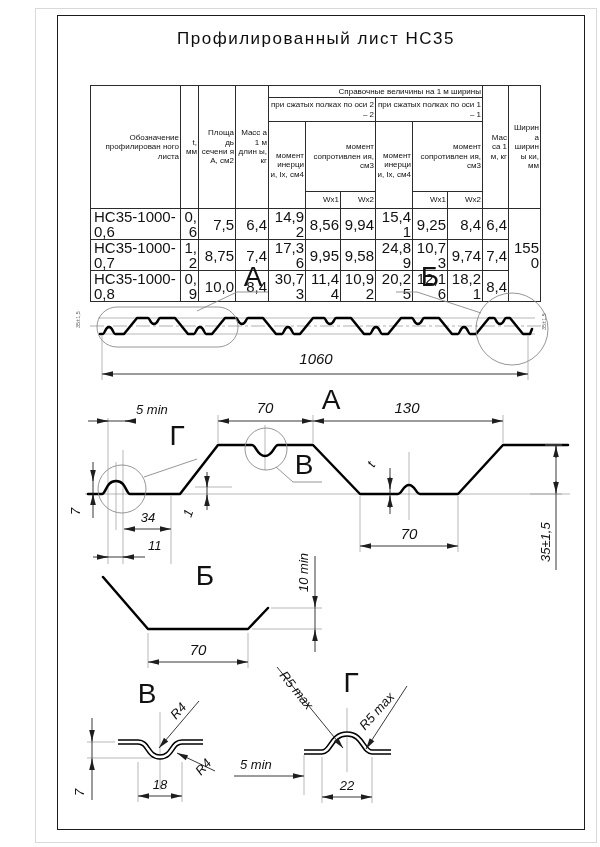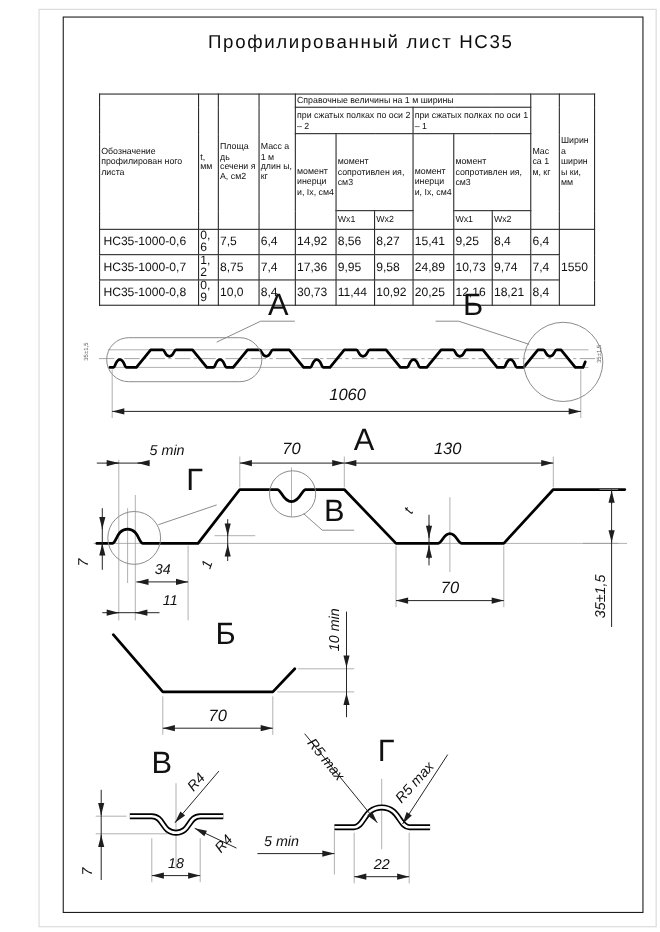--- a/index.html
+++ b/index.html
@@ -1,22 +1,22 @@
 <!DOCTYPE html>
 <html><head>
 <meta charset="utf-8">
 <style>
   html,body{margin:0;padding:0;background:#fff}
   body{width:600px;height:847px;position:relative;font-family:"Liberation Sans",sans-serif;color:#111;overflow:hidden}
   .paper-edge{position:absolute;left:35px;top:8px;width:560px;height:833px;border:1px solid #d9d9d9}
   .frame{position:absolute;left:57px;top:15px;width:526px;height:813px;border:1.6px solid #1c1c1c}
-  .title{position:absolute;left:64px;top:29px;width:528px;text-align:center;font-size:17px;letter-spacing:1.5px;color:#0d0d0d;white-space:nowrap}
+  .title{position:absolute;left:52px;top:29px;width:528px;text-align:center;font-size:17px;letter-spacing:1.5px;color:#0d0d0d;white-space:nowrap}
   table.spec{position:absolute;left:90px;top:85px;width:450px;border-collapse:collapse;table-layout:fixed}
-  table.spec td{border:1px solid #2b2b2b;text-align:left;vertical-align:middle;padding:0 1px;font-size:8px;line-height:1.18;overflow:hidden;word-wrap:break-word}
-  table.spec tr.datarow td{font-size:11px;line-height:1}
+  table.spec td{border:1px solid #2b2b2b;text-align:right;vertical-align:middle;padding:0 1px;font-size:8px;line-height:1.18;overflow:hidden;word-wrap:break-word}
+  table.spec tr.datarow td{font-size:15px;line-height:1}
   table.spec td.desig{text-align:left;padding-left:3px}
   svg.overlay{position:absolute;left:0;top:0;pointer-events:none}
   .thick{stroke:#000;stroke-width:2.5;fill:none;stroke-linejoin:round;stroke-linecap:round}
   .sheet{stroke:#000;stroke-width:5.5;fill:none;stroke-linejoin:round;stroke-linecap:butt}
   .sheetin{stroke:#fff;stroke-width:2.4;fill:none;stroke-linejoin:round;stroke-linecap:butt}
   .thin{stroke:#9a9a9a;stroke-width:0.7;fill:none}
   .ctr{stroke:#8d8d8d;stroke-width:0.7;fill:none;stroke-dasharray:14 3 3 3}
   .dim{stroke:#222;stroke-width:0.9;fill:none}
   .circ{stroke:#8a8a8a;stroke-width:0.9;fill:none}
   text{fill:#111}
@@ -74,21 +74,21 @@
     <td>Wx1</td>
     <td>Wx2</td>
   </tr>
   <tr class="datarow" style="height:16px">
     <td class="desig">НС35-1000-0,6</td>
     <td>0,6</td>
     <td>7,5</td>
     <td>6,4</td>
     <td>14,92</td>
     <td>8,56</td>
-    <td>8,27</td>
+    <td>9,94</td>
     <td>15,41</td>
     <td>9,25</td>
     <td>8,4</td>
     <td>6,4</td>
     <td rowspan="3">1550</td>
   </tr>
   <tr class="datarow" style="height:16px">
     <td class="desig">НС35-1000-0,7</td>
     <td>1,2</td>
     <td>8,75</td>

